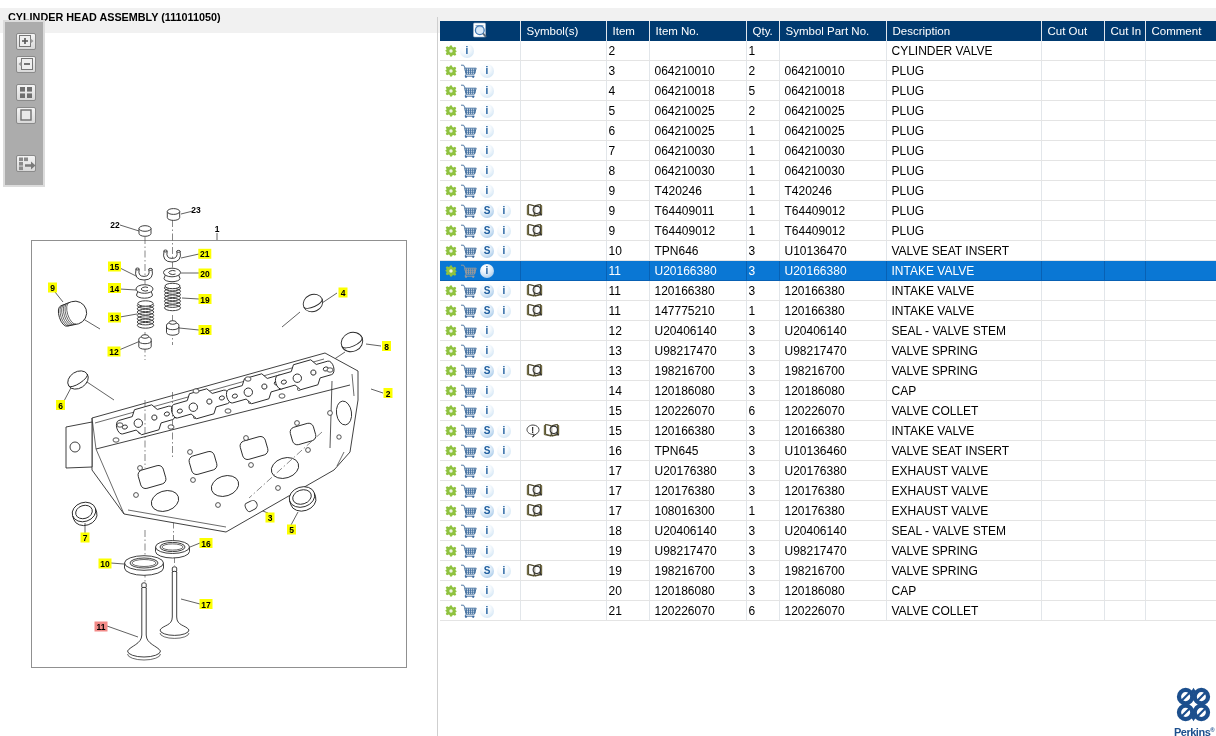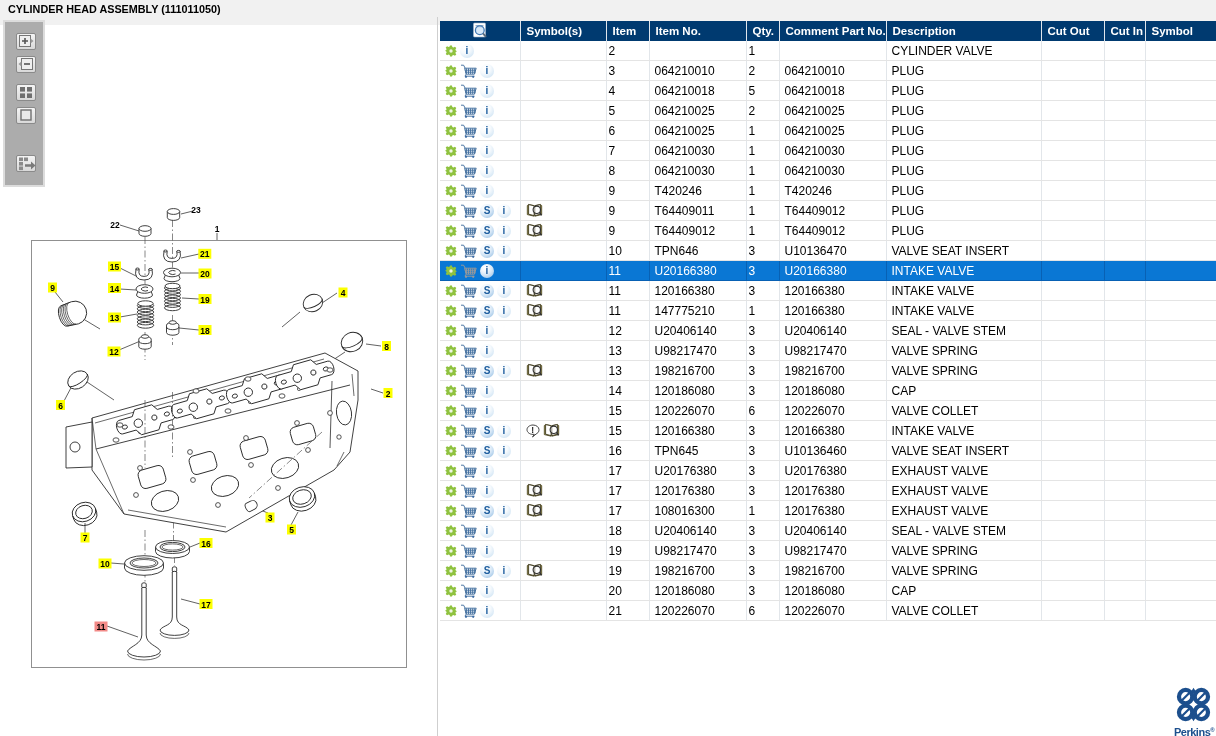--- a/index.html
+++ b/index.html
@@ -1,25 +1,25 @@
 <!DOCTYPE html>
 <html><head>
 <meta charset="utf-8">
 <style>
 * { margin:0; padding:0; box-sizing:border-box; }
 html,body { width:1216px; height:736px; background:#fff; font-family:"Liberation Sans",sans-serif; overflow:hidden; position:relative; }
-#titlebar { position:absolute; left:0; top:0; width:1216px; height:25px; background:#f1f1f1; }
+#titlebar { position:absolute; left:0; top:8px; width:1216px; height:25px; background:#f1f1f1; }
 #titlebar span { position:absolute; left:8px; top:3px; font-size:10.8px; font-weight:bold; color:#000; }
 #splitter { position:absolute; left:437px; top:17px; width:1px; height:719px; background:#cfcfcf; }
 
 #ltb { position:absolute; left:3px; top:20px; width:42px; height:167px; background:#acacac; border:2px solid #dcdcdc; }
 .tbtn { position:absolute; left:11px; width:20px; height:17px; background:linear-gradient(#f4f4f4,#d9d9d9); border:1px solid #8a8a8a; border-radius:2px; color:#4a4a4a; font-size:13px; line-height:14px; text-align:center; font-weight:bold; }
 
 #tbl { position:absolute; left:440px; top:21px; width:776px; border-collapse:collapse; table-layout:fixed; font-size:12px; }
-#tbl th { background:#003a70; color:#fff; font-weight:bold; font-size:11.5px; height:20px; text-align:left; padding:0 0 0 6px; border-right:1px solid #dfe5ec; white-space:nowrap; overflow:hidden; }
+#tbl th { background:#003a70; color:#fff; font-weight:normal; font-size:11.5px; height:20px; text-align:left; padding:0 0 0 6px; border-right:1px solid #dfe5ec; white-space:nowrap; overflow:hidden; }
 #tbl td { height:19px; padding:0 0 0 5px; border-right:1px solid #e2e6ea; border-bottom:1px solid #e4e4e4; white-space:nowrap; overflow:hidden; color:#000; }
 #tbl td.ic { padding:0 0 0 5px; }
 #tbl td:nth-child(3), #tbl td:nth-child(5) { padding-left:2px; }
 #tbl tr.sel td { background:#0a77d4; color:#fff; border-right-color:#0861b4; border-bottom-color:#0861b4; }
 .irow { display:flex; align-items:center; height:19px; gap:3px; }
 .ball { width:14px; height:14px; border-radius:50%; background:radial-gradient(circle at 36% 28%, #ffffff 0%, #f2f8fd 25%, #d6e7f6 52%, #b3d1ec 74%, #93bde2 92%, #86b3dd 100%); color:#1d5d9e; font-size:10px; font-weight:bold; text-align:center; line-height:14px; flex:0 0 auto; }
 .ball.w { background:radial-gradient(circle at 36% 28%, #ffffff 0%, #f6fafd 40%, #dcebf7 72%, #c4dbf0 100%); }
 svg.icon { flex:0 0 auto; }
 
 #perkins { position:absolute; left:1174px; top:686px; width:38px; text-align:center; color:#1c4f8d; }
@@ -395,25 +395,25 @@
         <th style="text-align:center;padding:0;"><svg width="19" height="17" viewBox="0 0 19 17">
             <rect x="3.5" y="1" width="12" height="14" rx="1" fill="#fff" stroke="#9fb6cf" stroke-width="0.6"></rect>
             <path d="M5.5 3.5h8M5.5 5.2h8" stroke="#8aa7c4" stroke-width="0.9"></path>
             <circle cx="9.8" cy="8.2" r="4.4" fill="#cfe4f6" fill-opacity="0.8" stroke="#4179b4" stroke-width="1.3"></circle>
             <path d="M13 11.4 L16 14.8" stroke="#5a6b7d" stroke-width="2"></path>
           </svg></th>
         <th>Symbol(s)</th>
         <th>Item</th>
         <th>Item No.</th>
         <th>Qty.</th>
-        <th>Comment Part No.</th>
+        <th>Symbol Part No.</th>
         <th>Description</th>
         <th>Cut Out</th>
         <th>Cut In</th>
-        <th>Symbol</th>
+        <th>Comment</th>
       </tr>
 <tr>
         <td class="ic">
           <div class="irow">
             <svg class="icon" width="12" height="12">
               <use href="#ge"></use>
             </svg>
             <span class="ball w">i</span>
           </div>
         </td>

